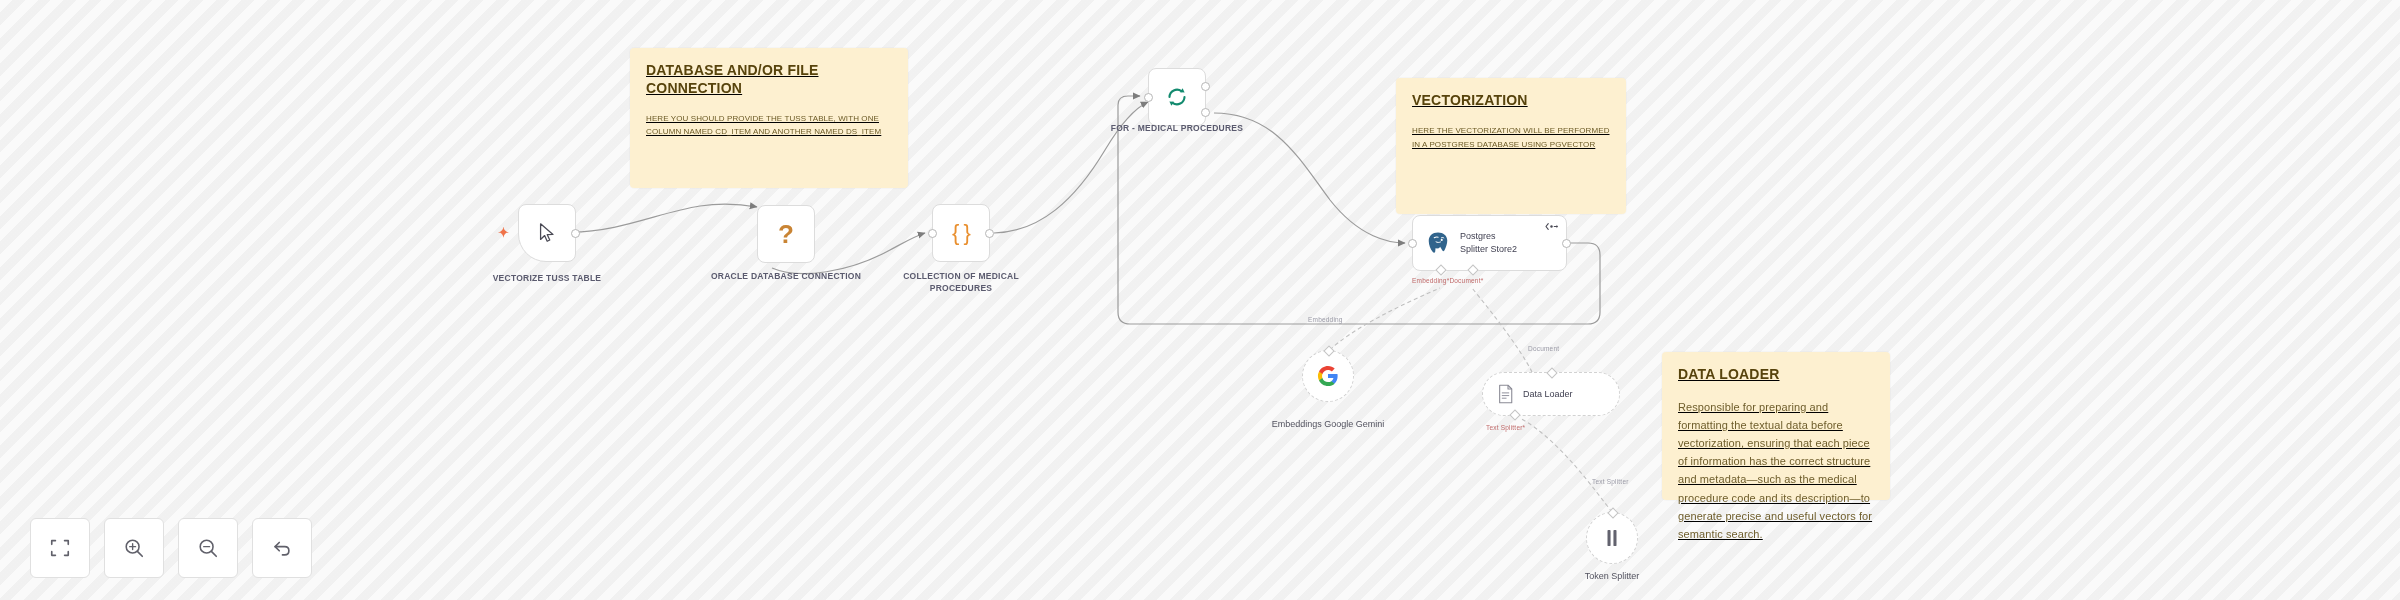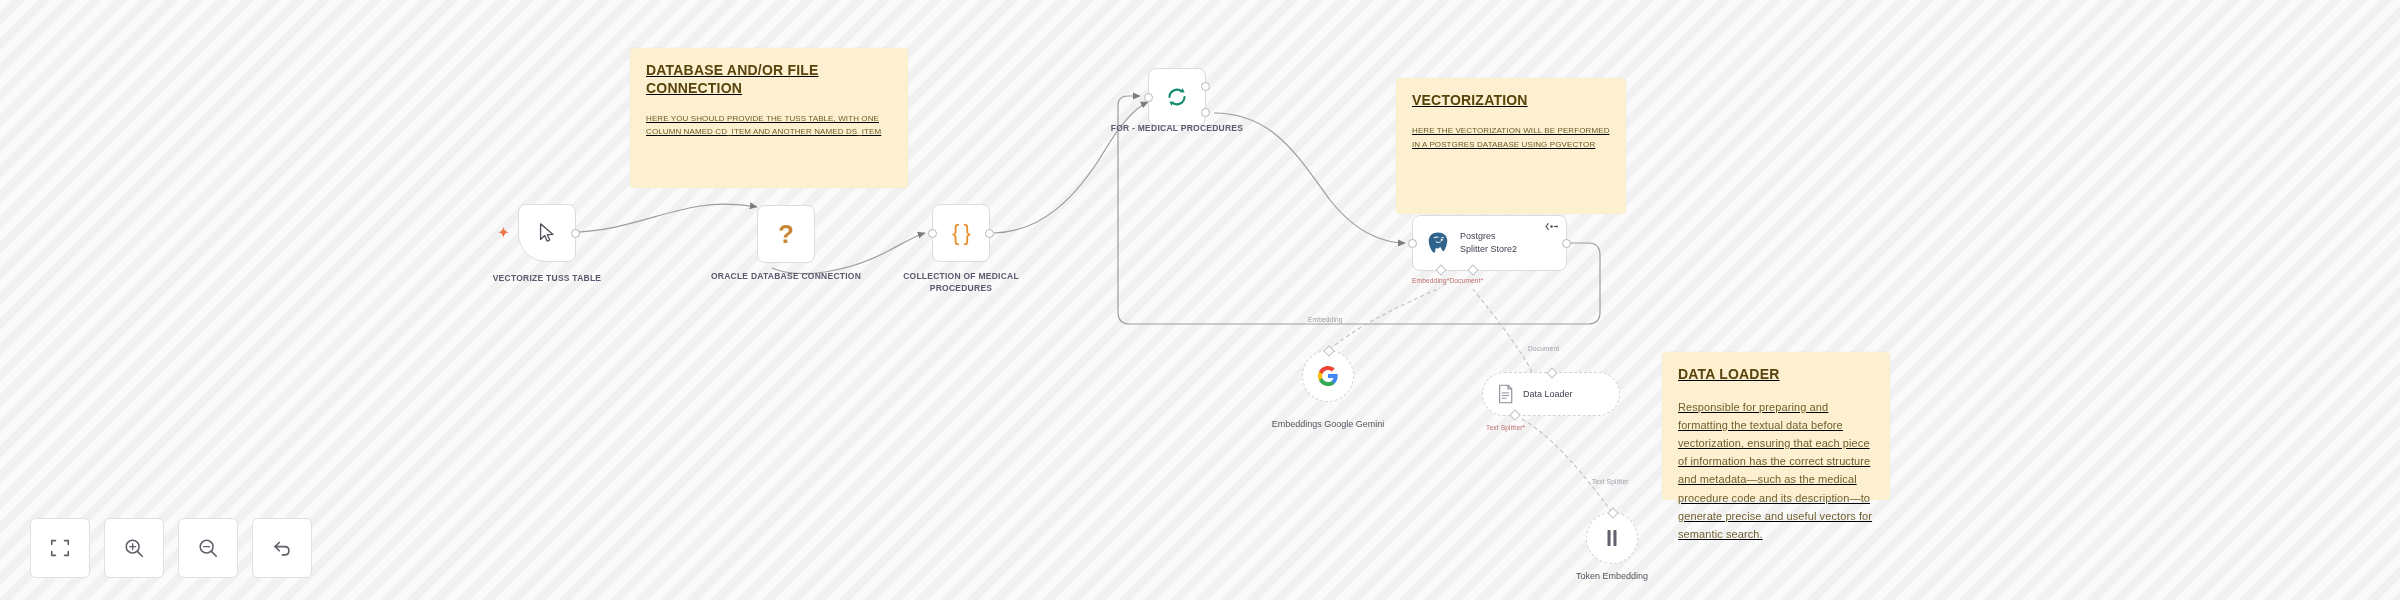--- a/index.html
+++ b/index.html
@@ -335,21 +335,21 @@
   <div class="edge-label" style="left:1528px; top:345px;">Document</div>
   <div class="edge-label req" style="left:1486px; top:424px;">Text Splitter*</div>
 
   <div class="node node-circle" style="left:1586px; top:512px;">
     <svg width="18" height="20" viewBox="0 0 20 22">
       <rect x="5" y="2" width="3.4" height="18" rx="1" fill="#62626e"></rect>
       <rect x="11.6" y="2" width="3.4" height="18" rx="1" fill="#62626e"></rect>
     </svg>
     <div class="port-d" style="left:22px; top:-4px;"></div>
   </div>
-  <div class="node-caption sub" style="left:1527px; top:570px;">Token Embedding</div>
+  <div class="node-caption sub" style="left:1527px; top:570px;">Token Splitter</div>
   <div class="edge-label" style="left:1592px; top:478px;">Text Splitter</div>
 
   <div id="toolbar">
     <div class="tool-btn" title="Fit to view">
       <svg width="22" height="22" viewBox="0 0 24 24">
         <path d="M3 8 L3 4 L7 4 M17 4 L21 4 L21 8 M21 16 L21 20 L17 20 M7 20 L3 20 L3 16" fill="none" stroke="#60606a" stroke-width="1.8" stroke-linecap="round" stroke-linejoin="round"></path>
       </svg>
     </div>
     <div class="tool-btn" title="Zoom in">
       <svg width="22" height="22" viewBox="0 0 24 24">

